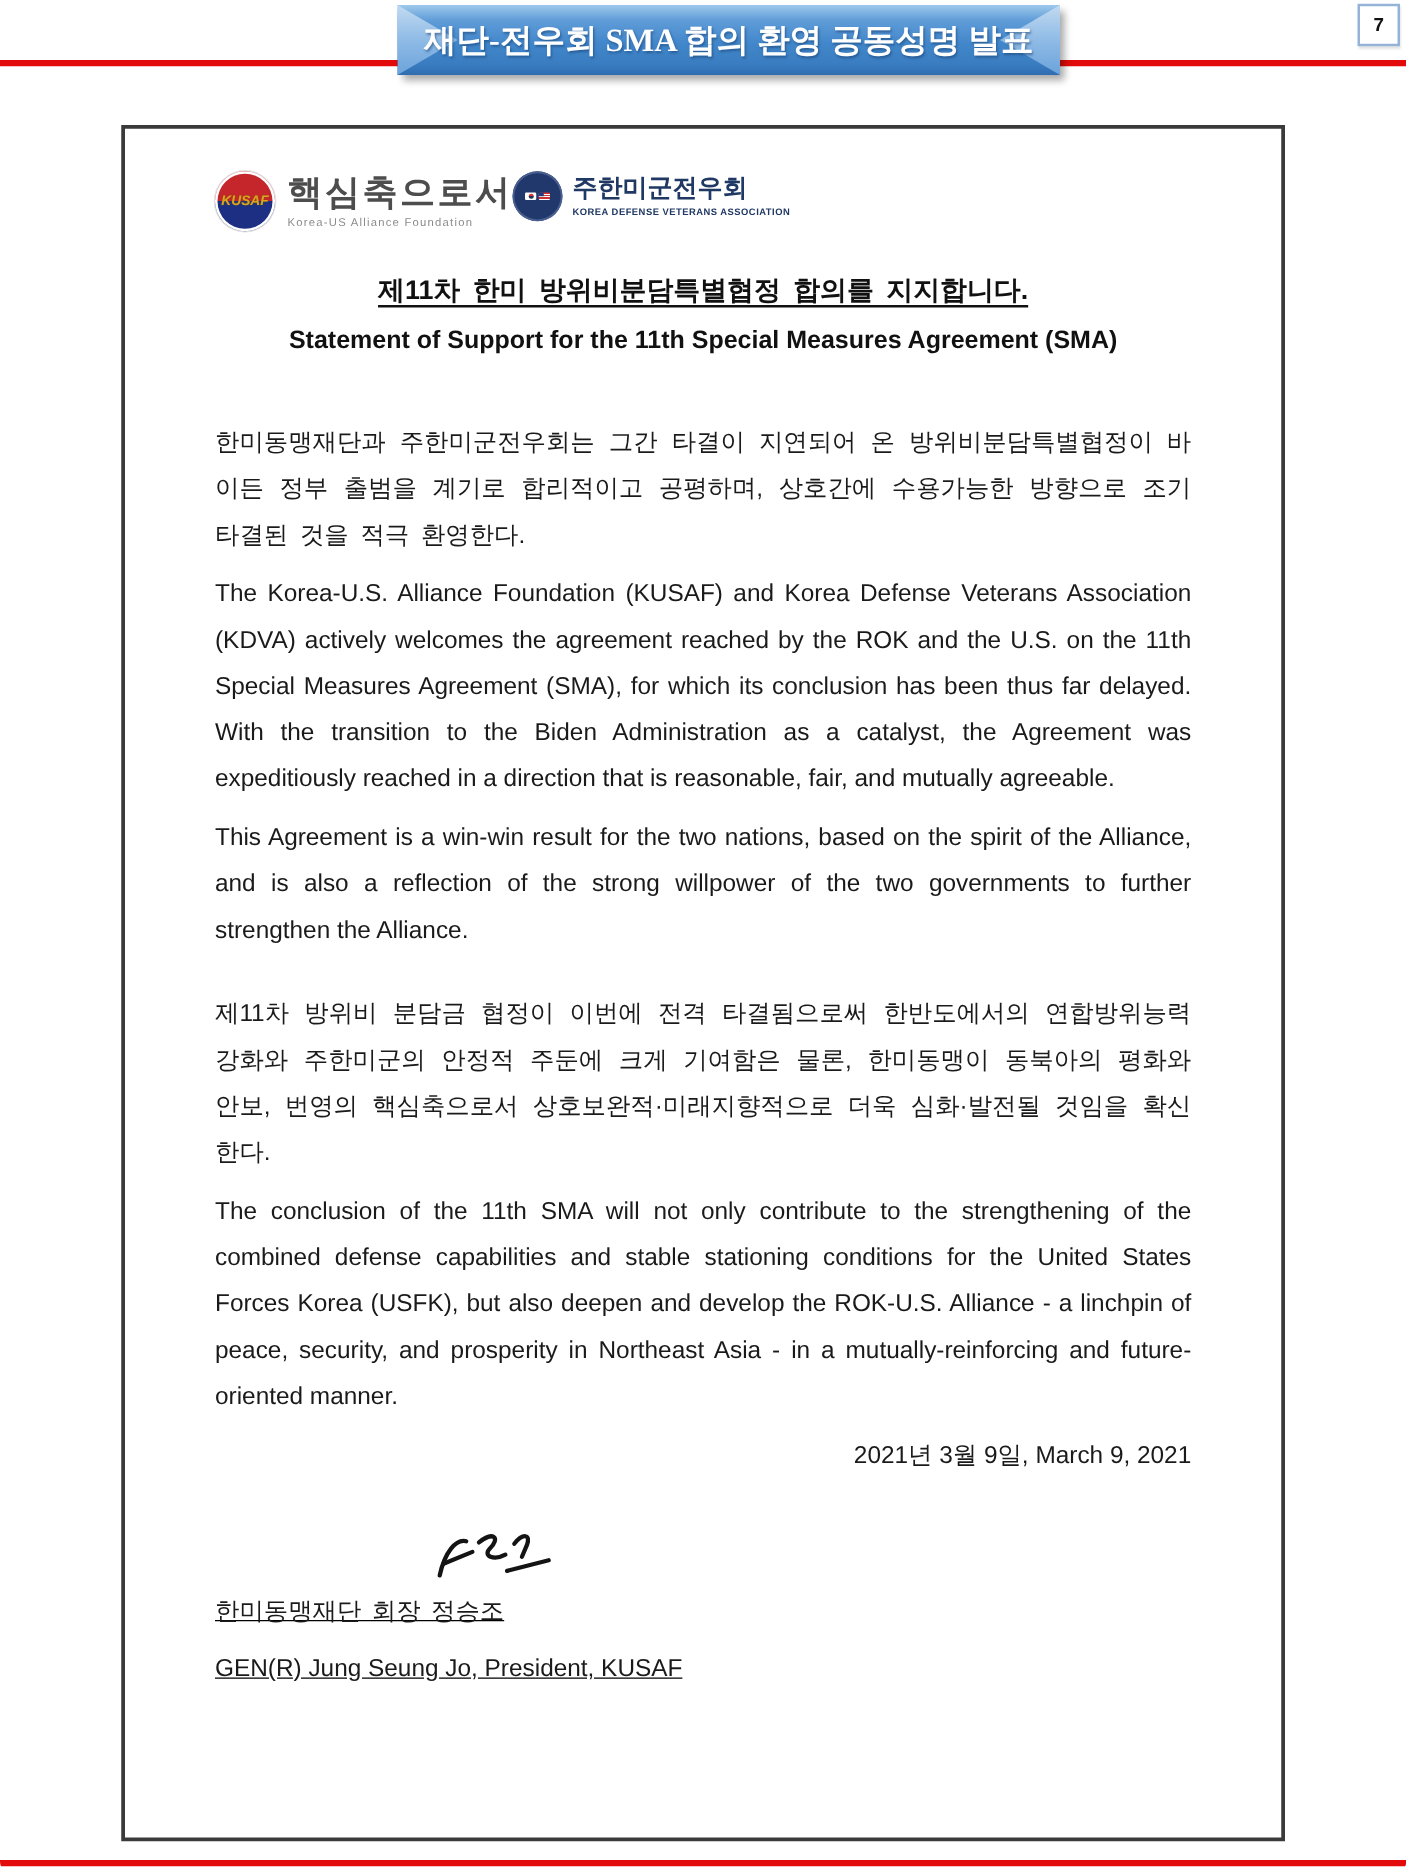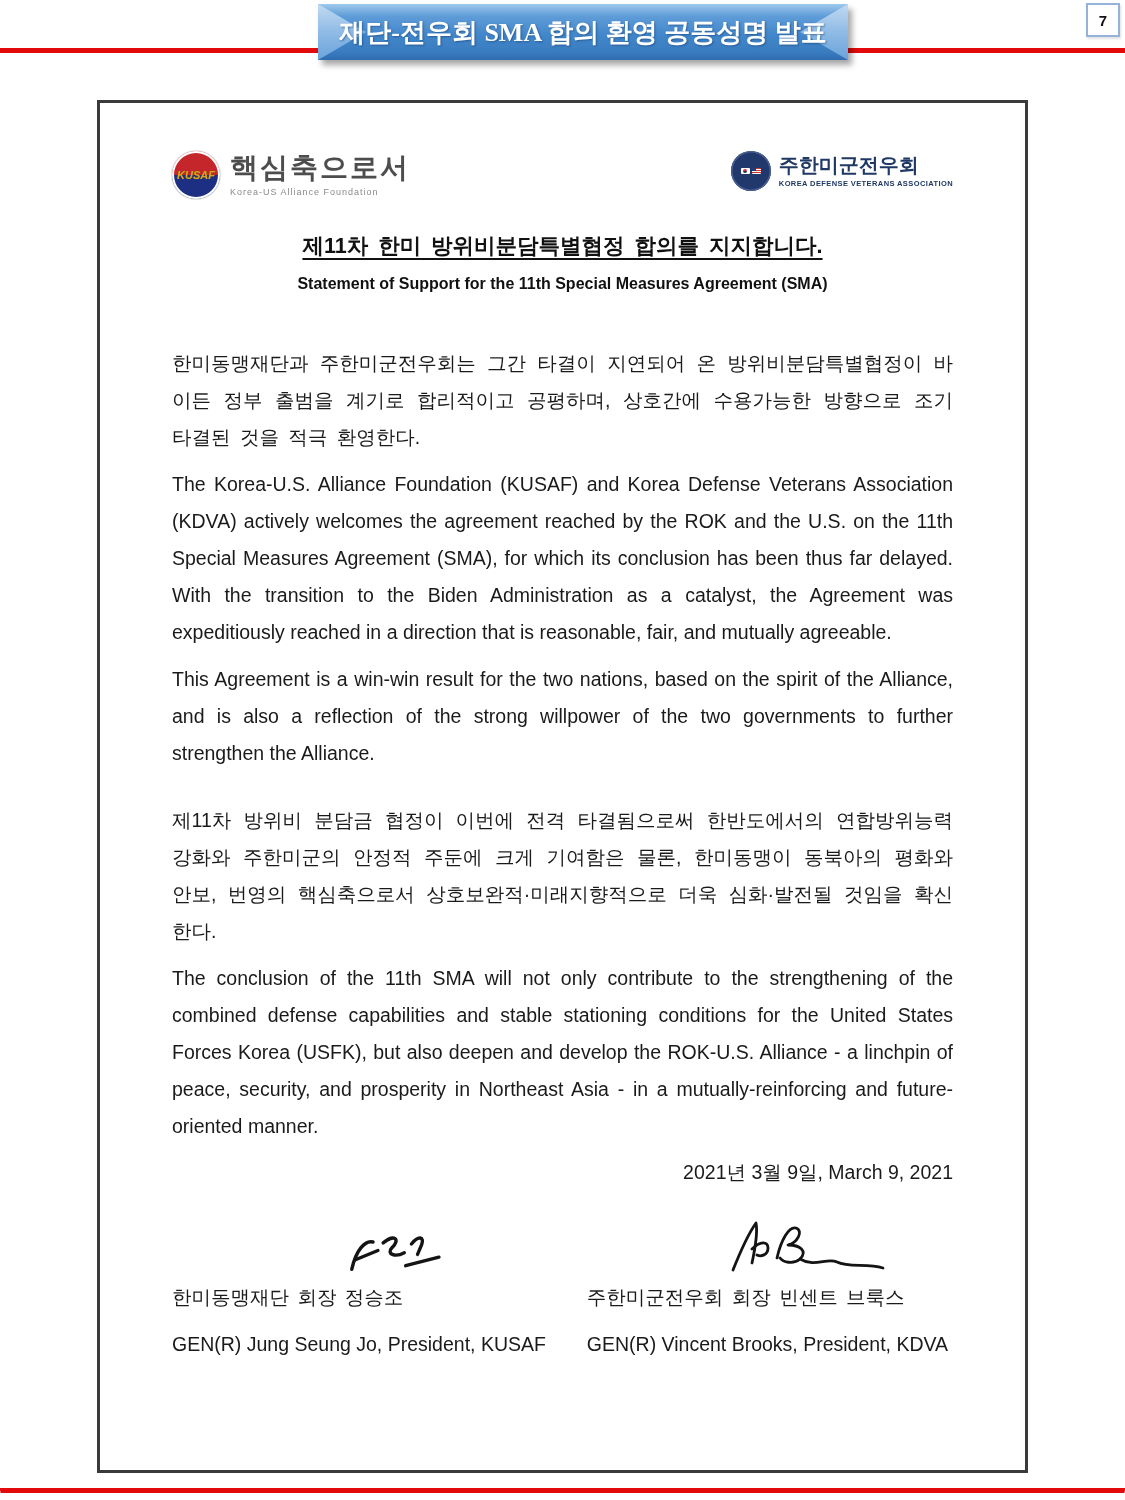--- a/index.html
+++ b/index.html
@@ -70,22 +70,22 @@
     left: 97px; top: 100px;
     width: 931px; height: 1373px;
     border: 3px solid #3a3a3a;
     background: #ffffff;
     padding: 0 72px;
     overflow: hidden;
   }
 
   
   .logos-row {
-    margin-top: 48px;
-    display: flex; justify-content: space-between; align-items: flex-start;
+    margin-top: 34px;
+    display: flex; justify-content: flex-start; align-items: flex-start;
   }
   .logo-block { display: flex; align-items: center; }
 
   .kusaf-emblem {
     width: 48px; height: 48px; border-radius: 50%;
     background: linear-gradient(180deg, #c5262c 0%, #c5262c 50%, #1c2f82 50%, #1c2f82 100%);
     box-shadow: inset 0 0 0 2px #ffffff, 0 0 0 1px #e0e0e0;
     display: flex; align-items: center; justify-content: center;
     flex: 0 0 auto;
   }
@@ -129,21 +129,21 @@
     text-align: center;
     font-size: 21.5px; font-weight: bold; color: #111111;
     text-decoration: underline;
     text-decoration-thickness: 2px;
     text-underline-offset: 5px;
     word-spacing: 4px;
   }
   .title-en {
     margin-top: 15px;
     text-align: center;
-    font-size: 16px; font-weight: bold; color: #111111;
+    font-size: 20px; font-weight: bold; color: #111111;
   }
 
   
   .para {
     font-size: 19.5px;
     line-height: 37px;
     color: #1a1a1a;
     text-align: justify;
   }
   .para.ko { word-spacing: 4px; }
@@ -155,21 +155,21 @@
     margin-top: 14px;
     font-size: 19.5px; color: #1a1a1a;
     text-align: right;
   }
 
   
   .sig-row {
     margin-top: 28px;
     display: flex;
   }
-  .sig-col { width: 418px; }
+  .sig-col { width: 418px; text-decoration: underline; }
   .sig-col.right { width: 369px; }
   .sig-art { height: 62px; display: flex; align-items: flex-end; }
   .sig-col.left-col .sig-art { padding-left: 170px; }
   .sig-col.right .sig-art { padding-left: 130px; }
   .sig-name-ko { margin-top: 8px; font-size: 19.5px; color: #1a1a1a; word-spacing: 3px; }
   .sig-name-en { margin-top: 22px; font-size: 19.5px; color: #1a1a1a; }
 </style>
 </head>
 <body>
 
@@ -231,33 +231,19 @@
               <path d="M42,17 C54,9 60,15 50,23 C44,28 52,33 62,29"></path>
               <path d="M70,21 C78,13 84,15 80,23 L75,32"></path>
               <path d="M62,42 L96,37"></path>
             </g>
           </svg>
         </div>
         <div class="sig-name-ko">한미동맹재단 회장 정승조</div>
         <div class="sig-name-en">GEN(R) Jung Seung Jo, President, KUSAF</div>
       </div>
 
-      <div class="sig-col right">
-        <div class="sig-art">
-          <svg width="175" height="58" viewBox="0 0 175 58">
-            <g fill="none" stroke="#141414" stroke-width="2.8" stroke-linecap="round" stroke-linejoin="round">
-              <path d="M16,52 C24,32 34,12 39,5 C41,15 38,31 35,45"></path>
-              <path d="M35,31 C43,23 51,23 51,30 C51,37 44,39 40,37"></path>
-              <path d="M60,40 C64,22 72,8 79,10 C87,13 80,25 71,27 C83,27 91,33 83,41 C76,47 66,44 63,40"></path>
-              <path d="M83,41 C98,50 110,39 120,44 C132,50 150,45 166,50"></path>
-            </g>
-          </svg>
-        </div>
-        <div class="sig-name-ko">주한미군전우회 회장 빈센트 브룩스</div>
-        <div class="sig-name-en">GEN(R) Vincent Brooks, President, KDVA</div>
-      </div>
     </div>
 
   </div>
 
   <div class="rule-red bottom"></div>
 
 </div>
 
 </body></html>

